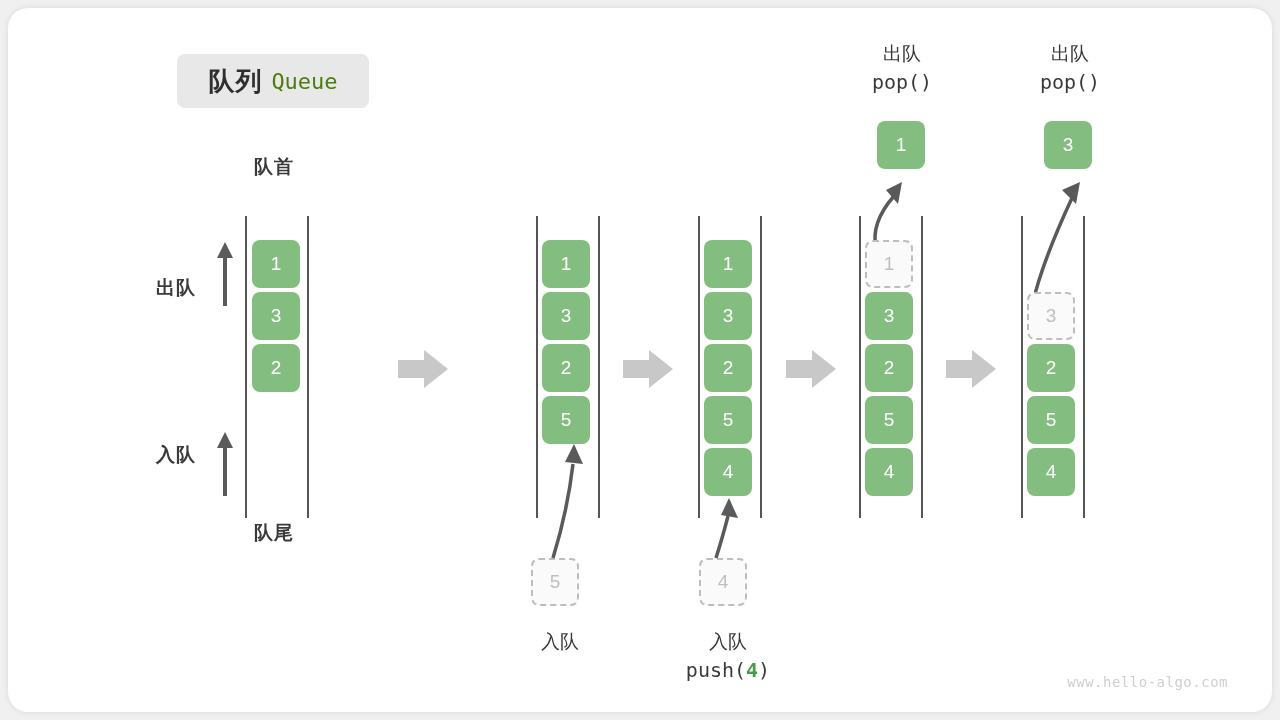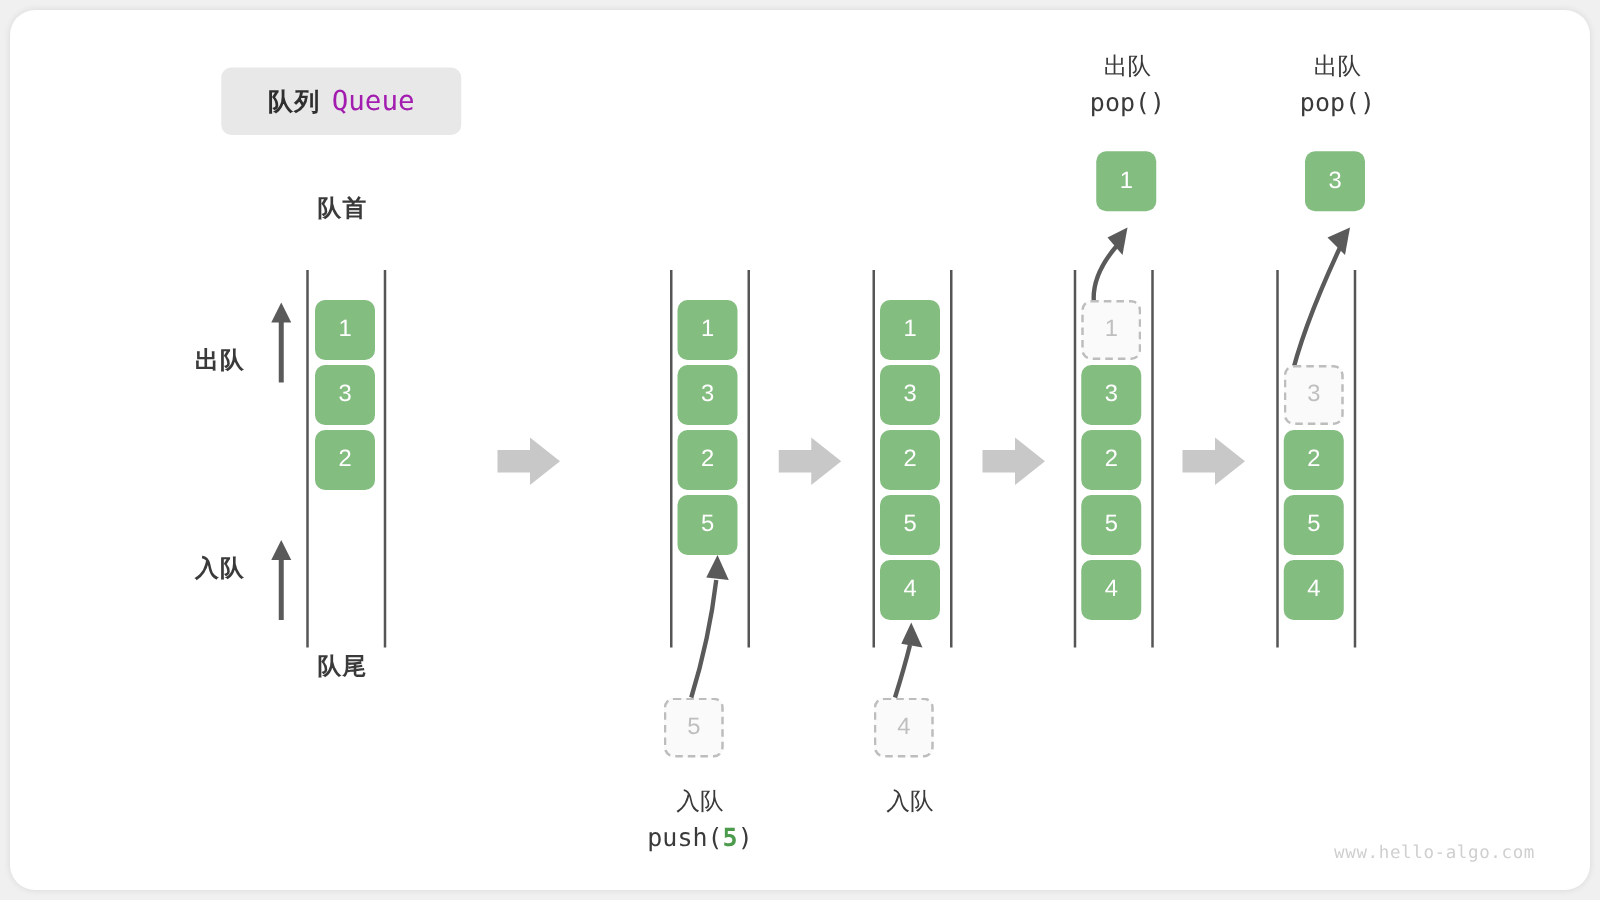--- a/index.html
+++ b/index.html
@@ -31,29 +31,29 @@
     left: 169px; top: 46px;
     width: 192px; height: 54px;
     background: #e8e8e8;
     border-radius: 8px;
     display: flex;
     align-items: center;
     justify-content: center;
     gap: 9px;
   }
   #title-badge .cn {
-    font-size: 20px;
+    font-size: 26px;
     font-weight: bold;
     color: #2f2f2f;
     letter-spacing: 1px;
   }
   #title-badge .en {
     font-family: "DejaVu Sans Mono", "Liberation Mono", monospace;
     font-size: 22px;
-    color: #a21caf;
+    color: #4d7c0f;
     text-align: right;
   }
 
   
   .head-label {
     font-size: 19px;
     font-weight: bold;
     color: #3a3a3a;
     letter-spacing: 1px;
     text-align: center;
@@ -167,21 +167,20 @@
   <div class="abs cell" style="left:534px; top:388px;">5</div>
 
   <div class="abs cell ghost" style="left:523px; top:550px;">5</div>
   <svg class="abs" style="left:535px; top:432px;" width="48" height="122">
     <path d="M10,118 C18,92 26,58 30,24" stroke="#5a5a5a" stroke-width="3.5" fill="none"></path>
     <polygon points="31,4 22,22 40,24" fill="#5a5a5a"></polygon>
   </svg>
 
   <div class="abs caption" style="left:452px; top:620px; width:200px;">
     <span class="cn">入队</span>
-    <span class="code"><span>push(</span><span class="arg">5</span><span>)</span></span>
   </div>
 
   <svg class="abs" style="left:615px; top:340px;" width="52" height="42">
     <polygon points="0,12 26,12 26,2 50,21 26,40 26,30 0,30" fill="#c8c8c8"></polygon>
   </svg>
 
   <div class="abs rail" style="left:690px; top:208px; height:302px;"></div>
   <div class="abs rail" style="left:752px; top:208px; height:302px;"></div>
 
   <div class="abs cell" style="left:696px; top:232px;">1</div>
@@ -191,20 +190,21 @@
   <div class="abs cell" style="left:696px; top:440px;">4</div>
 
   <div class="abs cell ghost" style="left:691px; top:550px;">4</div>
   <svg class="abs" style="left:700px; top:488px;" width="40" height="66">
     <path d="M8,62 C13,46 17,32 20,20" stroke="#5a5a5a" stroke-width="3.5" fill="none"></path>
     <polygon points="21,2 13,19 30,22" fill="#5a5a5a"></polygon>
   </svg>
 
   <div class="abs caption" style="left:620px; top:620px; width:200px;">
     <span class="cn">入队</span>
+    <span class="code"><span>push(</span><span class="arg">4</span><span>)</span></span>
   </div>
 
   <svg class="abs" style="left:778px; top:340px;" width="52" height="42">
     <polygon points="0,12 26,12 26,2 50,21 26,40 26,30 0,30" fill="#c8c8c8"></polygon>
   </svg>
 
   <div class="abs caption" style="left:800px; top:32px; width:188px;">
     <span class="cn">出队</span>
     <span class="code">pop()</span>
   </div>

